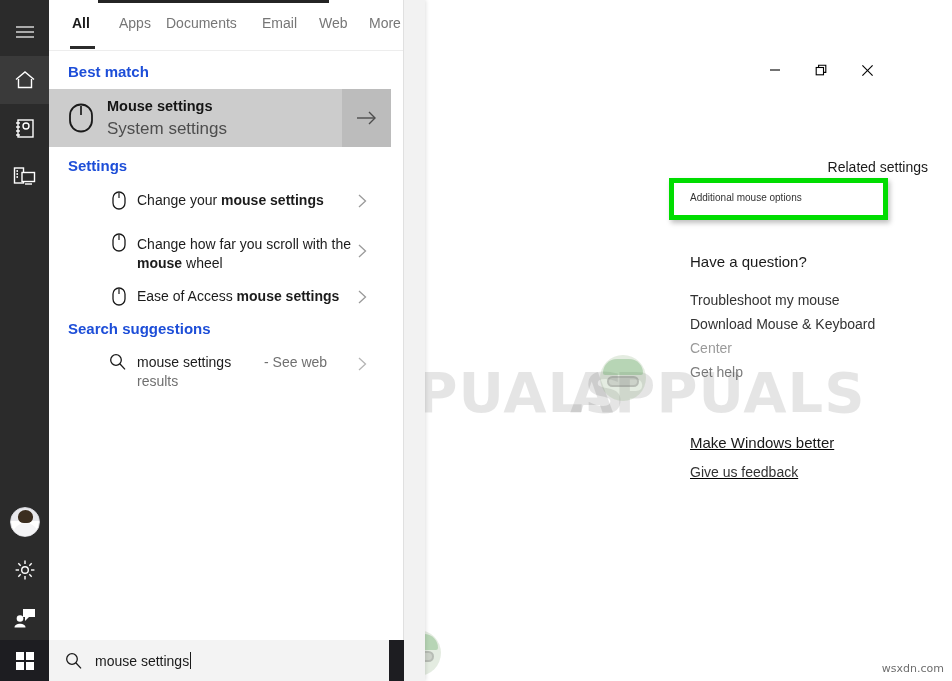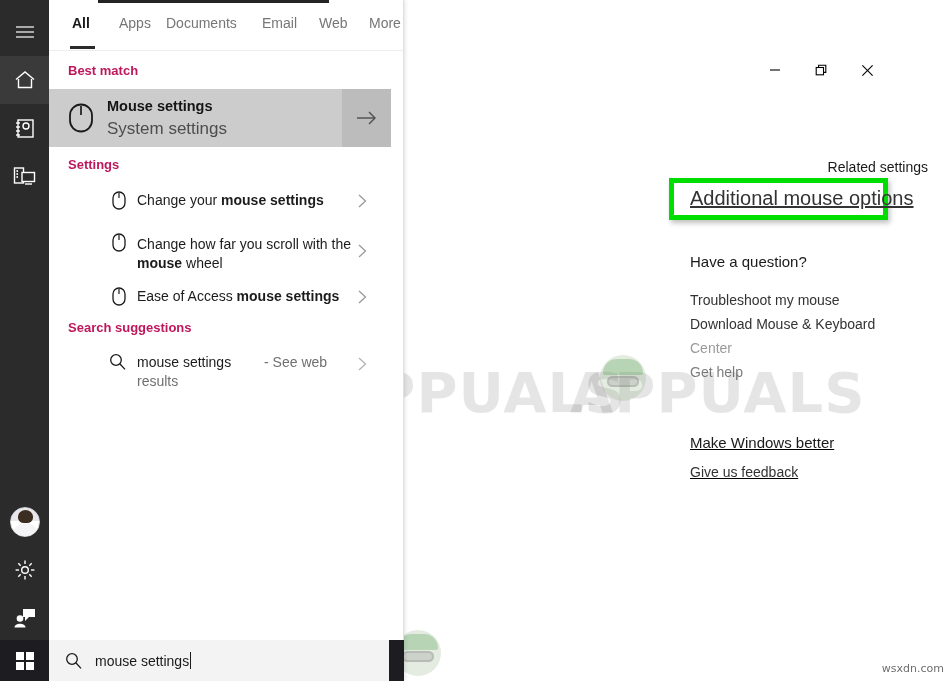--- a/index.html
+++ b/index.html
@@ -59,24 +59,23 @@
     left: 669px; top: 178px;
     width: 219px; height: 42px;
     border: 5px solid #00dd00;
     background: #ffffff;
     box-sizing: border-box;
     box-shadow: 2px 3px 5px rgba(0,0,0,0.25);
   }
   #green-highlight-label {
     position: absolute;
     left: 690px; top: 187px;
-    font-size: 20px;
+    font-size: 10px;
     color: #333333;
     line-height: 22px;
-    text-decoration: underline;
   }
 
   #question-block {
     position: absolute;
     left: 690px; top: 252px;
     width: 250px;
   }
   .q-head {
     font-size: 15px;
     color: #1a1a1a;
@@ -158,20 +157,21 @@
     font-family: "DejaVu Sans", sans-serif;
   }
 
   
   #search-flyout {
     position: absolute;
     left: 0; top: 0;
     width: 404px; height: 681px;
     background: #f2f2f2;
     box-shadow: 1px 0 4px rgba(0,0,0,0.12);
+    padding-left: 21px;
   }
   #flyout-body {
     position: absolute;
     left: 49px; top: 0;
     width: 354px;
     height: 640px;
     background: #ffffff;
     border-right: 1px solid #e6e6e6;
     overflow: hidden;
   }
@@ -208,23 +208,23 @@
   
   #results {
     position: absolute;
     left: 0; top: 51px;
     width: 354px; height: 589px;
     background: #ffffff;
   }
   .section-head {
     position: absolute;
     left: 19px;
-    font-size: 13px;
+    font-size: 15px;
     font-weight: bold;
-    color: #be185d;
+    color: #1d4ed8;
   }
 
   
   #best-match-row {
     position: absolute;
     left: 0; top: 38px;
     width: 342px; height: 58px;
     background: #cccccc;
     cursor: default;
   }

